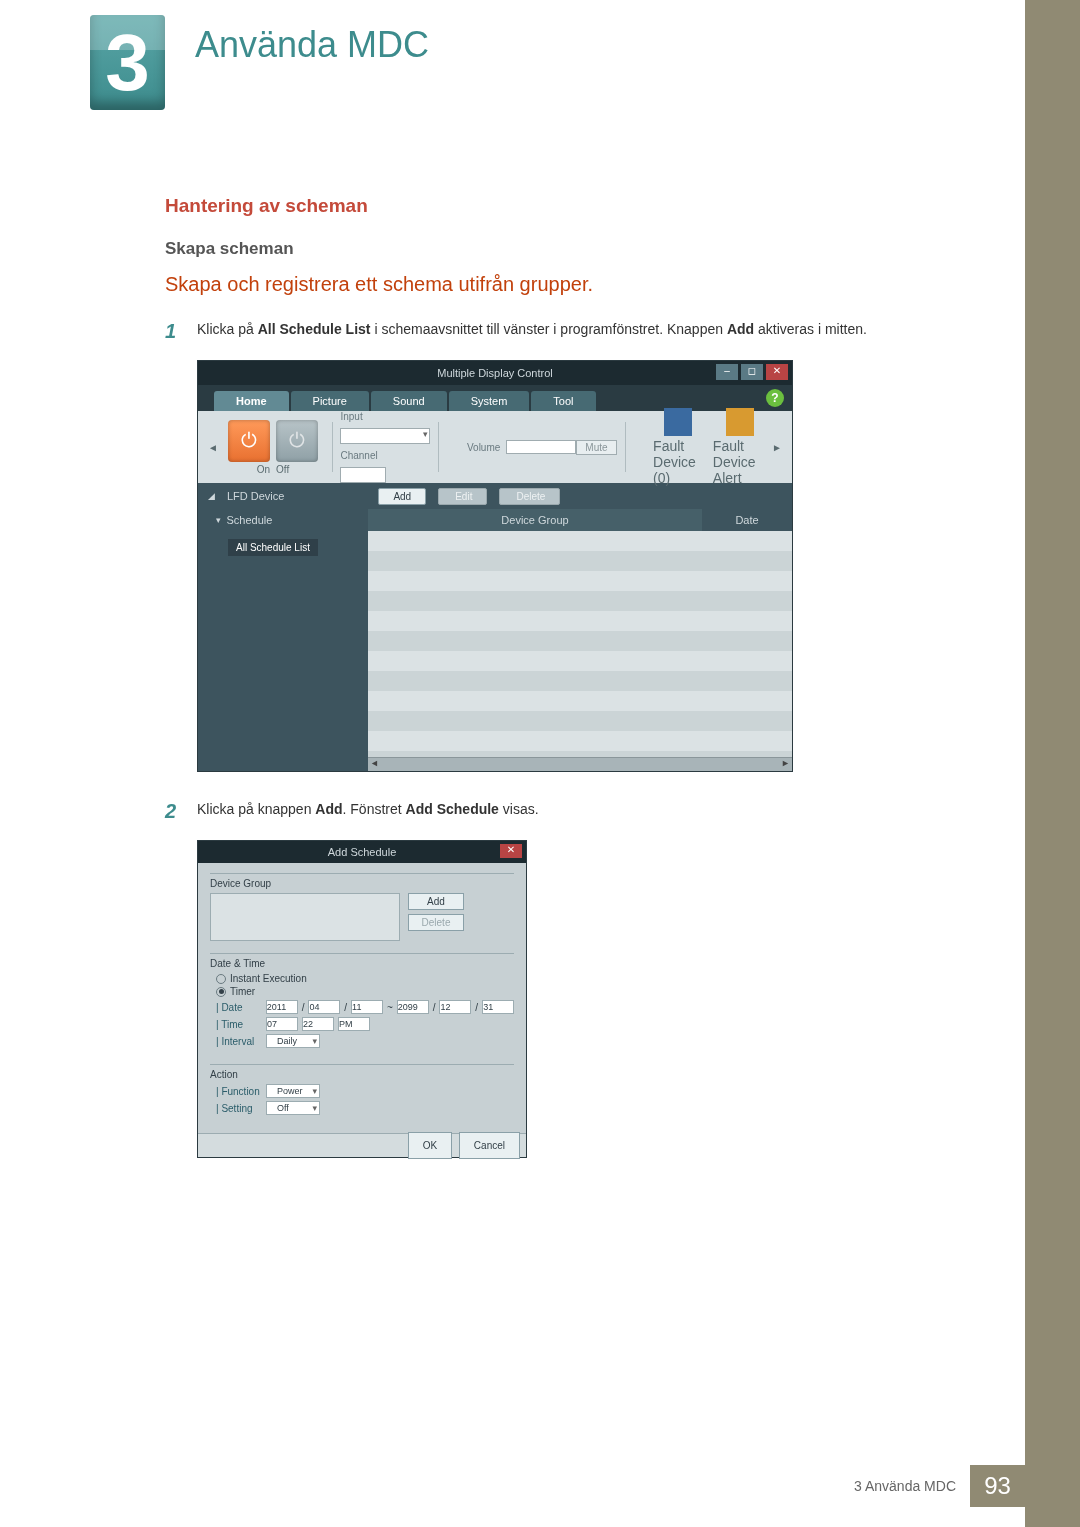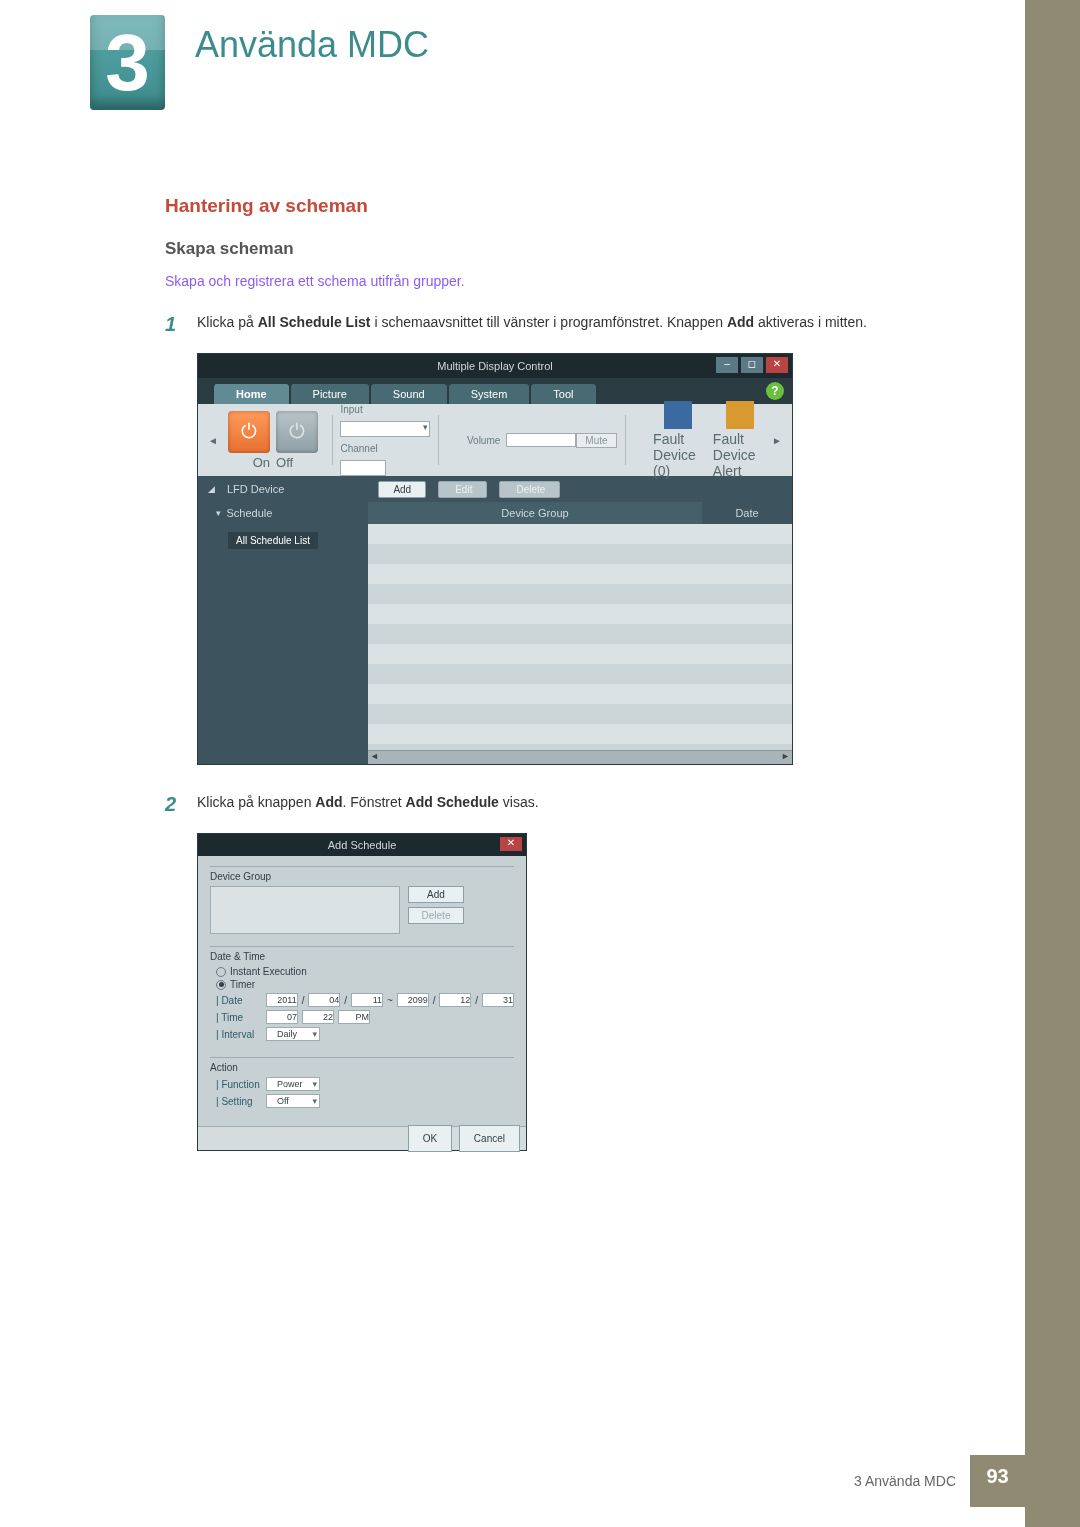--- a/index.html
+++ b/index.html
@@ -67,22 +67,22 @@
     font-weight: 600;
     margin-bottom: 22px;
   }
   .h-grey {
     color: #555;
     font-size: 17px;
     font-weight: 600;
     margin-bottom: 14px;
   }
   .para {
-    font-size: 14px;
-    color: #8b5cf6;
+    font-size: 20px;
+    color: #c2410c;
     margin-bottom: 24px;
   }
   .num-list {
     list-style: none;
     margin-bottom: 18px;
   }
   .num-list li {
     display: flex;
     font-size: 14px;
     margin-bottom: 14px;
@@ -167,21 +167,21 @@
   }
   .rb-arrow{color:#5a6b70;font-size:10px;padding:0 4px;}
   .power-btns{display:flex;gap:6px;margin:0 6px;}
   .pwr{
     width:42px;height:42px;border-radius:4px;
     display:flex;flex-direction:column;align-items:center;justify-content:center;
     font-size:20px;box-shadow:inset 0 0 4px rgba(0,0,0,0.3);
   }
   .pwr-on{background:linear-gradient(#ff9a5a,#e87030);color:#fff;}
   .pwr-off{background:linear-gradient(#b8c4c8,#8fa0a6);color:#e0e4e6;}
-  .pwr-label{font-size:13px;color:#5a6b70;text-align:center;margin-top:2px;}
+  .pwr-label{font-size:10px;color:#5a6b70;text-align:center;margin-top:2px;}
   .rb-sep{width:1px;height:50px;background:#b0bcc0;margin:0 8px;}
   .rb-field-col{display:flex;flex-direction:column;gap:6px;}
   .rb-field-row{display:flex;align-items:flex-start;gap:6px;flex-direction:column;}
   .rb-label{font-size:10px;color:#6a7a80;width:38px;}
   .rb-dd{width:90px;height:16px;background:#fff;border:1px solid #a0acb0;font-size:9px;position:relative;}
   .rb-dd::after{content:"▾";position:absolute;right:2px;top:0;font-size:9px;color:#666;}
   .rb-spin{width:46px;height:16px;background:#fff;border:1px solid #a0acb0;}
   .rb-vol{display:flex;align-items:center;gap:6px;margin-left:20px;}
   .rb-sliderbox{width:70px;height:14px;background:#fff;border:1px solid #a0acb0;}
   .rb-mute{font-size:10px;padding:1px 8px;background:#e8eef0;border:1px solid #a0acb0;color:#8a969a;}
@@ -249,21 +249,21 @@
   .dg-list{width:190px;height:48px;background:#dbe2e4;border:1px solid #9cacb1;}
   .dg-btncol{display:flex;flex-direction:column;gap:4px;}
   .dg-btn{width:56px;font-size:10px;padding:2px 0;text-align:center;background:#e9f0f2;border:1px solid #8aa0a8;}
   .dg-btn.dis{color:#9aa8ad;}
   .dt-section{border-top:1px solid #9cacb1;padding-top:4px;margin-bottom:16px;}
   .radio-row{display:flex;align-items:center;gap:4px;margin:2px 0 2px 6px;}
   .radio{width:10px;height:10px;border:1px solid #6a7a80;border-radius:50%;display:inline-flex;align-items:center;justify-content:center;}
   .radio.sel::after{content:"";width:5px;height:5px;background:#334048;border-radius:50%;}
   .field-row{display:flex;align-items:center;gap:4px;margin:3px 0 3px 6px;}
   .flbl{color:#2b5d6a;width:46px;}
-  .sp{width:32px;height:14px;background:#fff;border:1px solid #9cacb1;font-size:9px;text-align:right;line-height:12px;}
+  .sp{width:32px;height:14px;background:#fff;border:1px solid #9cacb1;font-size:9px;text-align:left;line-height:12px;}
   .slash{font-size:10px;}
   .dd2{width:54px;height:14px;background:#fff;border:1px solid #9cacb1;font-size:9px;padding-left:10px;line-height:12px;position:relative;}
   .dd2::after{content:"▾";position:absolute;right:2px;top:0;font-size:9px;color:#666;}
   .act-section{border-top:1px solid #9cacb1;padding-top:4px;margin-bottom:8px;}
   .dlg-footer{
     border-top:1px solid #9cacb1;
     background:#d4dcde;
     padding:6px;text-align:right;
   }
   .fbtn{font-size:10px;padding:7px 14px;background:#e9f0f2;border:1px solid #8aa0a8;margin-left:4px;}
@@ -273,24 +273,24 @@
     bottom: 20px;
     right: 55px;
     display: flex;
     align-items: center;
     font-size: 14px;
     color: #666;
   }
   .page-no {
     background: #908a73;
     color: #fff;
-    font-size: 20px;
-    font-weight: bold;
+    font-size: 24px;
+    font-weight: normal;
     width: 55px;
-    height: 52px;
+    height: 42px;
     text-align: center;
     line-height: 42px;
     margin-left: 14px;
   }
 </style>
 </head>
 <body>
 
 <div class="page">
   <div class="right-strip"></div>

